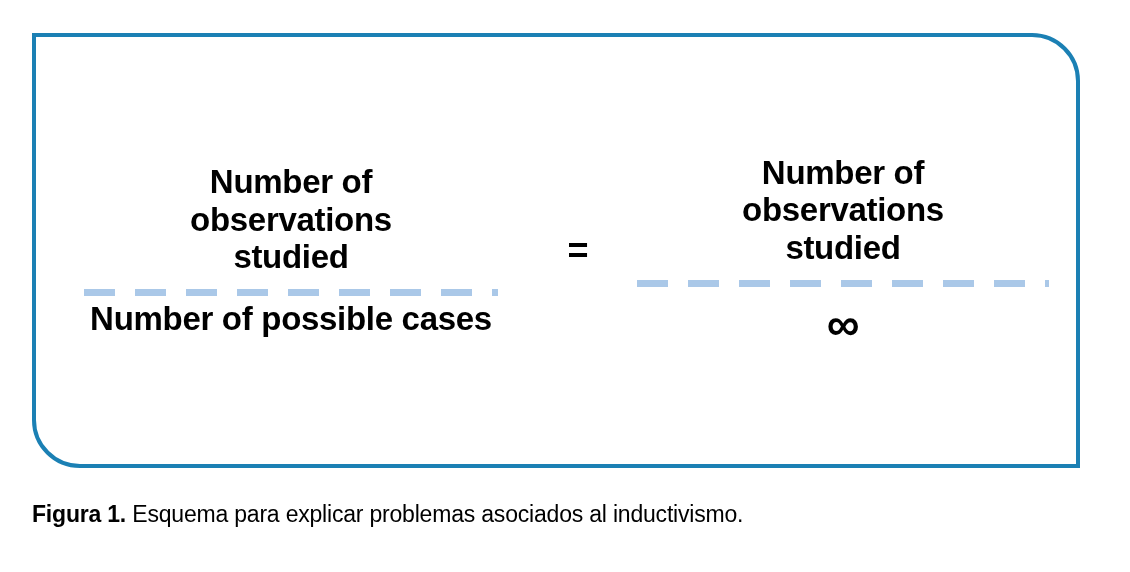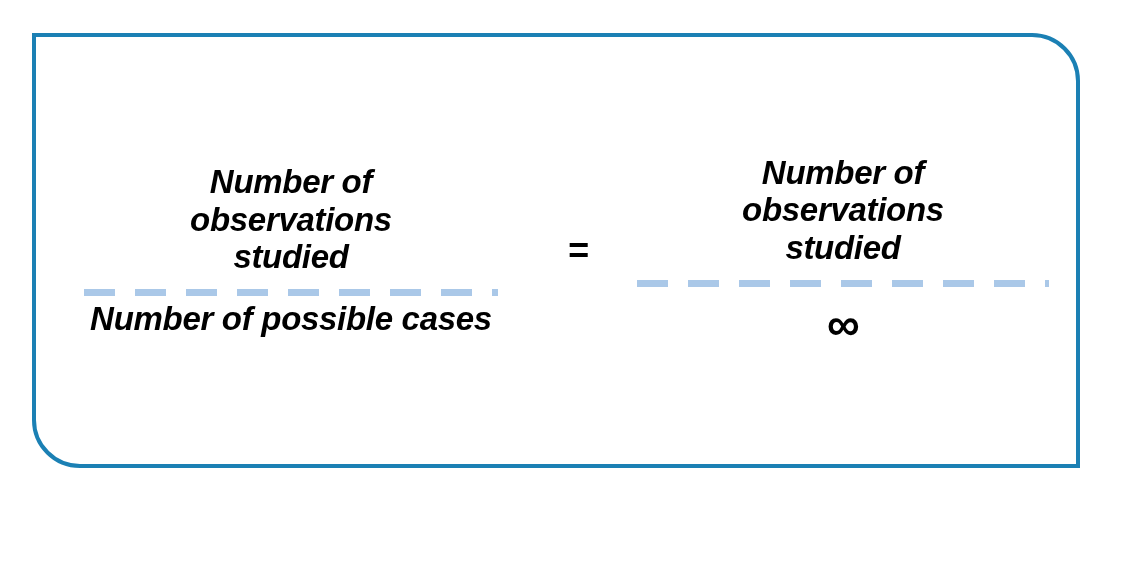--- a/index.html
+++ b/index.html
@@ -14,21 +14,20 @@
     position: relative;
     overflow: hidden;
   }
 
   #figure-root {
     position: absolute;
     left: 0;
     top: 0;
     width: 1130px;
     height: 572px;
-    font-style: italic;
   }
 
   
   .diagram-frame {
     position: absolute;
     left: 32px;
     top: 33px;
     width: 1048px;
     height: 435px;
     box-sizing: border-box;
@@ -166,14 +165,17 @@
       <div class="fraction fraction-right">
         <div class="numerator">Number of observations studied</div>
         <div class="fraction-bar"></div>
         <div class="denominator">∞</div>
       </div>
 
     </div>
 
   </div>
 
+  <div class="caption">
+    <span class="caption-label">Figura 1.</span><span class="caption-text"> Esquema para explicar problemas asociados al inductivismo.</span>
+  </div>
 
 </div>
 
 </body></html>

